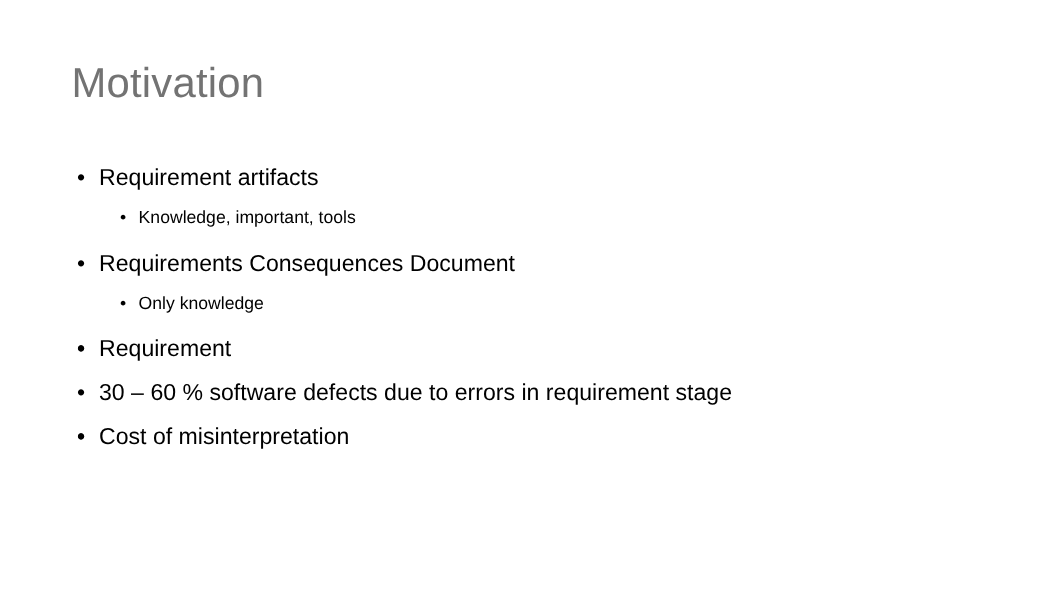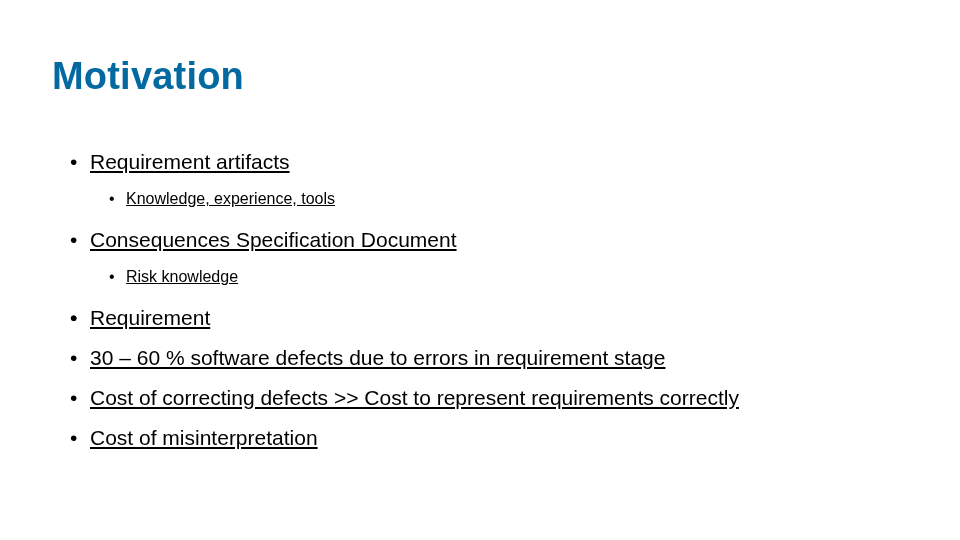--- a/index.html
+++ b/index.html
@@ -18,27 +18,27 @@
   .slide {
     position: relative;
     width: 960px;
     height: 540px;
     background: #ffffff;
     box-sizing: border-box;
   }
 
   .slide-title {
     position: absolute;
-    left: 52px;
+    left: 65px;
     top: 52px;
     font-size: 38px;
-    font-weight: 700;
+    font-weight: 400;
     line-height: 48px;
     letter-spacing: 0.2px;
-    color: #0369a1;
+    color: #737373;
     white-space: nowrap;
   }
 
   .body-block {
     position: absolute;
     left: 68px;
     top: 142px;
     width: 860px;
   }
 
@@ -96,21 +96,20 @@
     line-height: 34px;
     color: #000000;
   }
 
   
   li.group-gap > .row {
     margin-top: 4px;
   }
   .text {
     display: inline;
-    text-decoration: underline;
   }
 </style>
 </head>
 <body>
 
 <div class="slide">
 
   <div class="slide-title">Motivation</div>
 
   <div class="body-block">
@@ -118,36 +117,36 @@
 
       <li class="item lvl1-item">
         <div class="row">
           <span class="bullet-mark">•</span>
           <span class="text">Requirement artifacts</span>
         </div>
         <ul class="lvl2">
           <li class="item lvl2-item">
             <div class="row">
               <span class="bullet-mark">•</span>
-              <span class="text">Knowledge, experience, tools</span>
+              <span class="text">Knowledge, important, tools</span>
             </div>
           </li>
         </ul>
       </li>
 
       <li class="item lvl1-item group-gap">
         <div class="row">
           <span class="bullet-mark">•</span>
-          <span class="text">Consequences Specification Document</span>
+          <span class="text">Requirements Consequences Document</span>
         </div>
         <ul class="lvl2">
           <li class="item lvl2-item">
             <div class="row">
               <span class="bullet-mark">•</span>
-              <span class="text">Risk knowledge</span>
+              <span class="text">Only knowledge</span>
             </div>
           </li>
         </ul>
       </li>
 
       <li class="item lvl1-item group-gap">
         <div class="row">
           <span class="bullet-mark">•</span>
         </div>
       </li>
@@ -162,21 +161,20 @@
       <li class="item lvl1-item">
         <div class="row">
           <span class="bullet-mark">•</span>
           <span class="text">30 – 60 % software defects due to errors in requirement stage</span>
         </div>
       </li>
 
       <li class="item lvl1-item">
         <div class="row">
           <span class="bullet-mark">•</span>
-          <span class="text">Cost of correcting defects &gt;&gt; Cost to represent requirements correctly</span>
         </div>
       </li>
 
       <li class="item lvl1-item">
         <div class="row">
           <span class="bullet-mark">•</span>
           <span class="text">Cost of misinterpretation</span>
         </div>
       </li>
 

